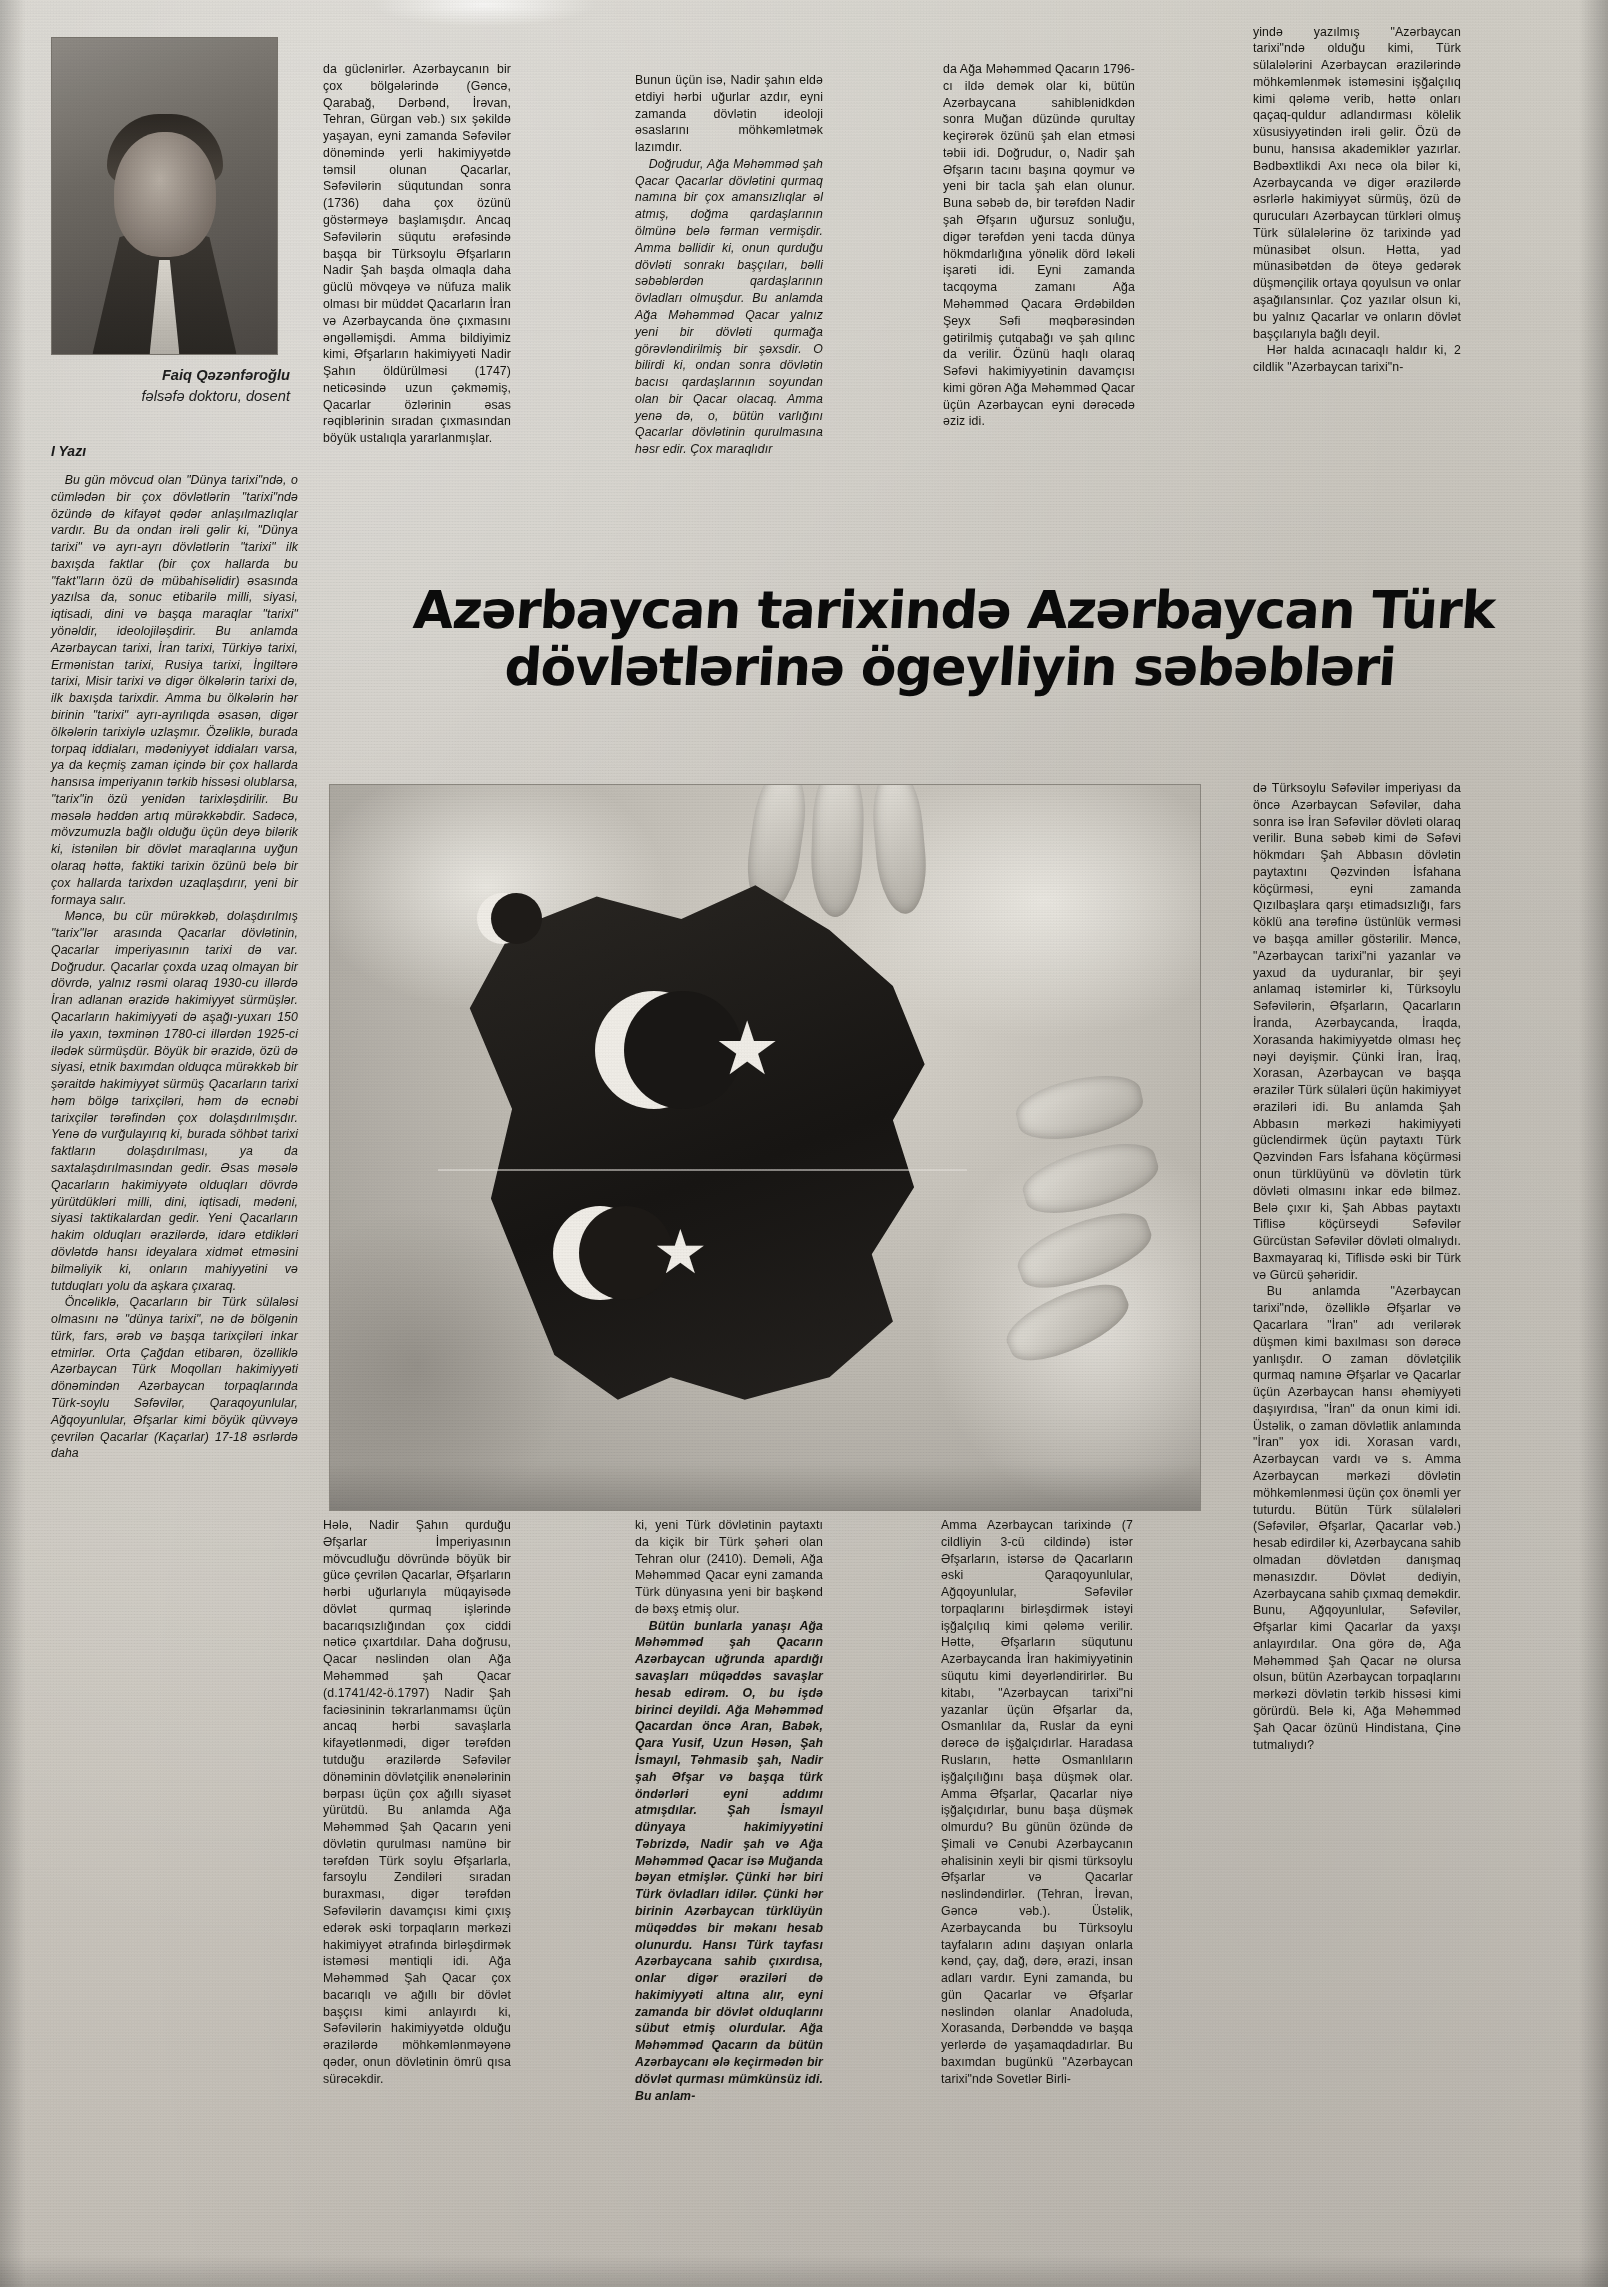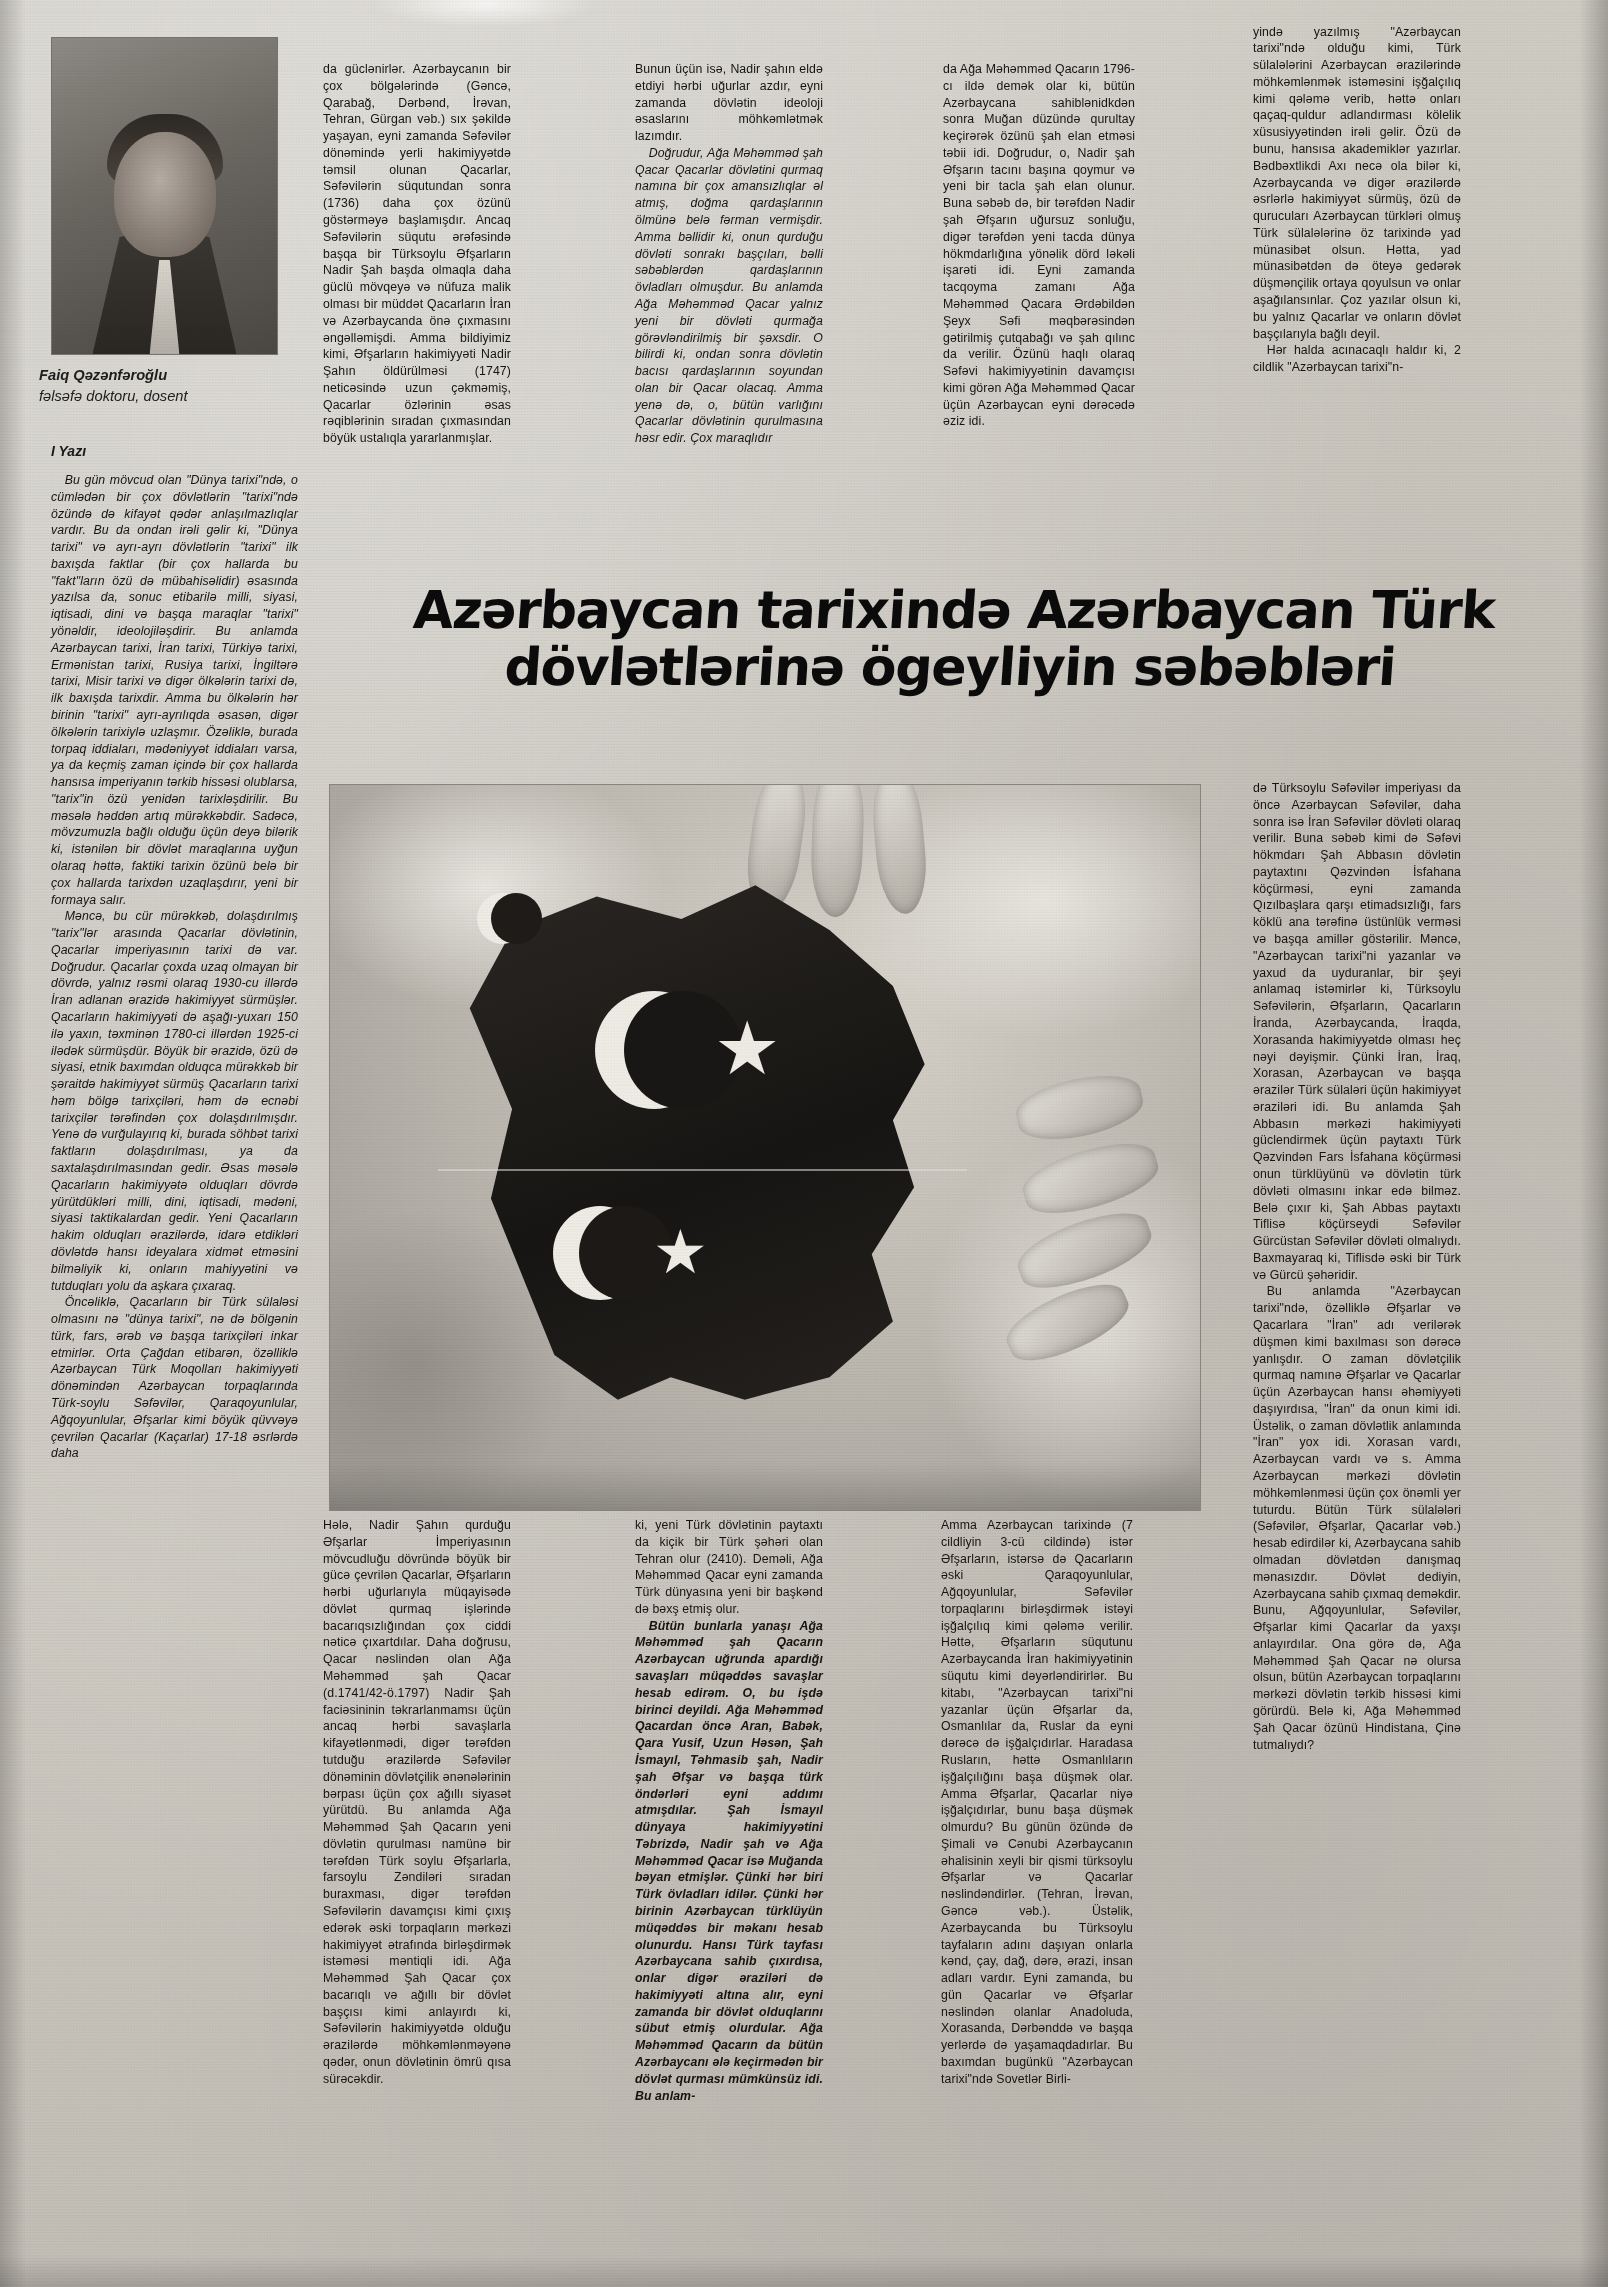--- a/index.html
+++ b/index.html
@@ -76,21 +76,21 @@
     background:linear-gradient(180deg,#3b3732 0%, #2a2723 100%);
     clip-path:polygon(18% 100%, 30% 8%, 45% 0%, 55% 0%, 70% 8%, 82% 100%);
   }
   .photo-shirt{
     position:absolute;left:50%;bottom:0;transform:translateX(-50%);
     width:53px;height:94px;
     background:linear-gradient(180deg,#d9d5cd,#b2aea6);
     clip-path:polygon(40% 0%, 60% 0%, 78% 100%, 22% 100%);
   }
   .author-caption{
-    position:absolute;left:39px;top:365px;width:251px;text-align:left;
+    position:absolute;left:39px;top:365px;width:251px;text-align:right;
     font-style:italic;font-weight:bold;font-size:14.7px;line-height:1.45;color:#1d1d1d;
   }
   .author-caption .sub{font-weight:normal;}
 
   
   .col{
     position:absolute;
     font-size:12.3px;
     line-height:1.365;
     text-align:justify;
@@ -208,21 +208,21 @@
   <div class="col" style="left:51px;top:472px;width:247px;">
     <p class="ital">Bu gün mövcud olan "Dünya tarixi"ndə, o cümlədən bir çox dövlətlərin "tarixi"ndə özündə də kifayət qədər anlaşılmazlıqlar vardır. Bu da ondan irəli gəlir ki, "Dünya tarixi" və ayrı-ayrı dövlətlərin "tarixi" ilk baxışda faktlar (bir çox hallarda bu "fakt"ların özü də mübahisəlidir) əsasında yazılsa da, sonuc etibarilə milli, siyasi, iqtisadi, dini və başqa maraqlar "tarixi" yönəldir, ideolojiləşdirir. Bu anlamda Azərbaycan tarixi, İran tarixi, Türkiyə tarixi, Ermənistan tarixi, Rusiya tarixi, İngiltərə tarixi, Misir tarixi və digər ölkələrin tarixi də, ilk baxışda tarixdir. Amma bu ölkələrin hər birinin "tarixi" ayrı-ayrılıqda əsasən, digər ölkələrin tarixiylə uzlaşmır. Özəliklə, burada torpaq iddiaları, mədəniyyət iddiaları varsa, ya da keçmiş zaman içində bir çox hallarda hansısa imperiyanın tərkib hissəsi olublarsa, "tarix"in özü yenidən tarixləşdirilir. Bu məsələ həddən artıq mürəkkəbdir. Sadəcə, mövzumuzla bağlı olduğu üçün deyə bilərik ki, istənilən bir dövlət maraqlarına uyğun olaraq həttə, faktiki tarixin özünü belə bir çox hallarda tarixdən uzaqlaşdırır, yeni bir formaya salır.</p>
     <p class="ital">Məncə, bu cür mürəkkəb, dolaşdırılmış "tarix"lər arasında Qacarlar dövlətinin, Qacarlar imperiyasının tarixi də var. Doğrudur. Qacarlar çoxda uzaq olmayan bir dövrdə, yalnız rəsmi olaraq 1930-cu illərdə İran adlanan ərazidə hakimiyyət sürmüşlər. Qacarların hakimiyyəti də aşağı-yuxarı 150 ilə yaxın, təxminən 1780-ci illərdən 1925-ci ilədək sürmüşdür. Böyük bir ərazidə, özü də siyasi, etnik baxımdan olduqca mürəkkəb bir şəraitdə hakimiyyət sürmüş Qacarların tarixi həm bölgə tarixçiləri, həm də ecnəbi tarixçilər tərəfindən çox dolaşdırılmışdır. Yenə də vurğulayırıq ki, burada söhbət tarixi faktların dolaşdırılması, ya da saxtalaşdırılmasından gedir. Əsas məsələ Qacarların hakimiyyətə olduqları dövrdə yürütdükləri milli, dini, iqtisadi, mədəni, siyasi taktikalardan gedir. Yeni Qacarların hakim olduqları ərazilərdə, idarə etdikləri dövlətdə hansı ideyalara xidmət etməsini bilməliyik ki, onların mahiyyətini və tutduqları yolu da aşkara çıxaraq.</p>
     <p class="ital">Öncəliklə, Qacarların bir Türk sülaləsi olmasını nə "dünya tarixi", nə də bölgənin türk, fars, ərəb və başqa tarixçiləri inkar etmirlər. Orta Çağdan etibarən, özəlliklə Azərbaycan Türk Moqolları hakimiyyəti dönəmindən Azərbaycan torpaqlarında Türk-soylu Səfəvilər, Qaraqoyunlular, Ağqoyunlular, Əfşarlar kimi böyük qüvvəyə çevrilən Qacarlar (Kaçarlar) 17-18 əsrlərdə daha</p>
   </div>
 
   <div class="col" style="left:323px;top:61px;width:188px;">
     <p class="noind">da güclənirlər. Azərbaycanın bir çox bölgələrində (Gəncə, Qarabağ, Dərbənd, İrəvan, Tehran, Gürgan vəb.) sıx şəkildə yaşayan, eyni zamanda Səfəvilər dönəmində yerli hakimiyyətdə təmsil olunan Qacarlar, Səfəvilərin süqutundan sonra (1736) daha çox özünü göstərməyə başlamışdır. Ancaq Səfəvilərin süqutu ərəfəsində başqa bir Türksoylu Əfşarların Nadir Şah başda olmaqla daha güclü mövqeyə və nüfuza malik olması bir müddət Qacarların İran və Azərbaycanda önə çıxmasını əngəlləmişdi. Amma bildiyimiz kimi, Əfşarların hakimiyyəti Nadir Şahın öldürülməsi (1747) neticəsində uzun çəkməmiş, Qacarlar özlərinin əsas rəqiblərinin sıradan çıxmasından böyük ustalıqla yararlanmışlar.</p>
   </div>
 
-  <div class="col" style="left:635px;top:61px;width:188px;">
+  <div class="col" style="left:635px;top:72px;width:188px;">
     <p class="noind">Bunun üçün isə, Nadir şahın eldə etdiyi hərbi uğurlar azdır, eyni zamanda dövlətin ideoloji əsaslarını möhkəmlətmək lazımdır.</p>
     <p class="ital">Doğrudur, Ağa Məhəmməd şah Qacar Qacarlar dövlətini qurmaq namına bir çox amansızlıqlar əl atmış, doğma qardaşlarının ölmünə belə fərman vermişdir. Amma bəllidir ki, onun qurduğu dövləti sonrakı başçıları, bəlli səbəblərdən qardaşlarının övladları olmuşdur. Bu anlamda Ağa Məhəmməd Qacar yalnız yeni bir dövləti qurmağa görəvləndirilmiş bir şəxsdir. O bilirdi ki, ondan sonra dövlətin bacısı qardaşlarının soyundan olan bir Qacar olacaq. Amma yenə də, o, bütün varlığını Qacarlar dövlətinin qurulmasına həsr edir. Çox maraqlıdır</p>
   </div>
 
   <div class="col" style="left:943px;top:61px;width:192px;">
     <p class="noind">da Ağa Məhəmməd Qacarın 1796-cı ildə demək olar ki, bütün Azərbaycana sahiblənidkdən sonra Muğan düzündə qurultay keçirərək özünü şah elan etməsi təbii idi. Doğrudur, o, Nadir şah Əfşarın tacını başına qoymur və yeni bir tacla şah elan olunur. Buna səbəb də, bir tərəfdən Nadir şah Əfşarın uğursuz sonluğu, digər tərəfdən yeni tacda dünya hökmdarlığına yönəlik dörd ləkəli işarəti idi. Eyni zamanda tacqoyma zamanı Ağa Məhəmməd Qacara Ərdəbildən Şeyx Səfi məqbərəsindən gətirilmiş çutqabağı və şah qılınc da verilir. Özünü haqlı olaraq Səfəvi hakimiyyətinin davamçısı kimi görən Ağa Məhəmməd Qacar üçün Azərbaycan eyni dərəcədə əziz idi.</p>
   </div>
 
   <div class="col" style="left:1253px;top:23.5px;width:208px;">
     <p class="noind">yində yazılmış "Azərbaycan tarixi"ndə olduğu kimi, Türk sülalələrini Azərbaycan ərazilərində möhkəmlənmək istəməsini işğalçılıq kimi qələmə verib, həttə onları qaçaq-quldur adlandırması kölelik xüsusiyyətindən irəli gəlir. Özü də bunu, hansısa akademiklər yazırlar. Bədbəxtlikdi Axı necə ola bilər ki, Azərbaycanda və digər ərazilərdə əsrlərlə hakimiyyət sürmüş, özü də qurucuları Azərbaycan türkləri olmuş Türk sülalələrinə öz tarixində yad münasibət olsun. Hətta, yad münasibətdən də öteyə gedərək düşmənçilik ortaya qoyulsun və onlar aşağılansınlar. Çoz yazılar olsun ki, bu yalnız Qacarlar və onların dövlət başçılarıyla bağlı deyil.</p>

